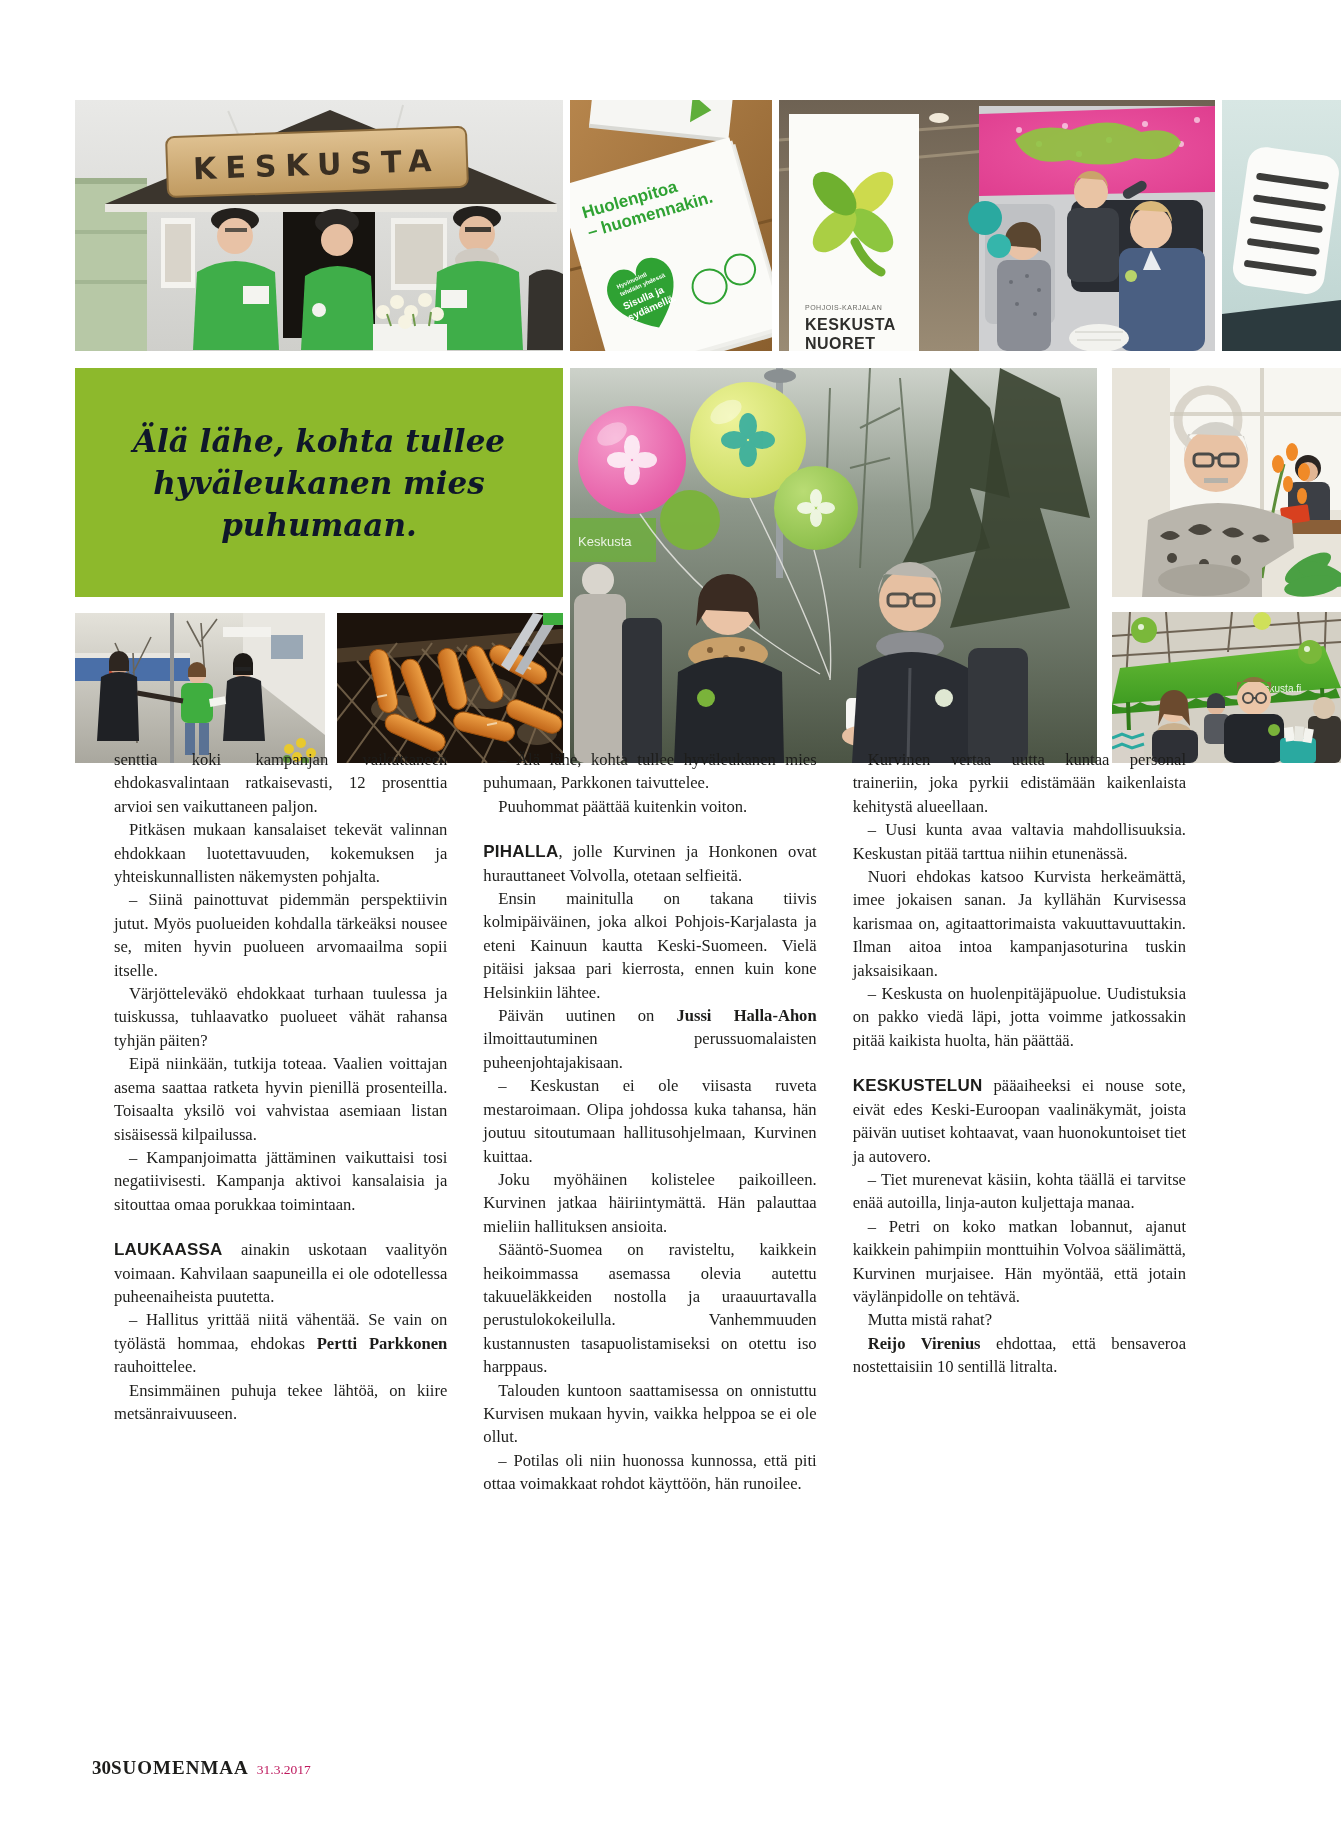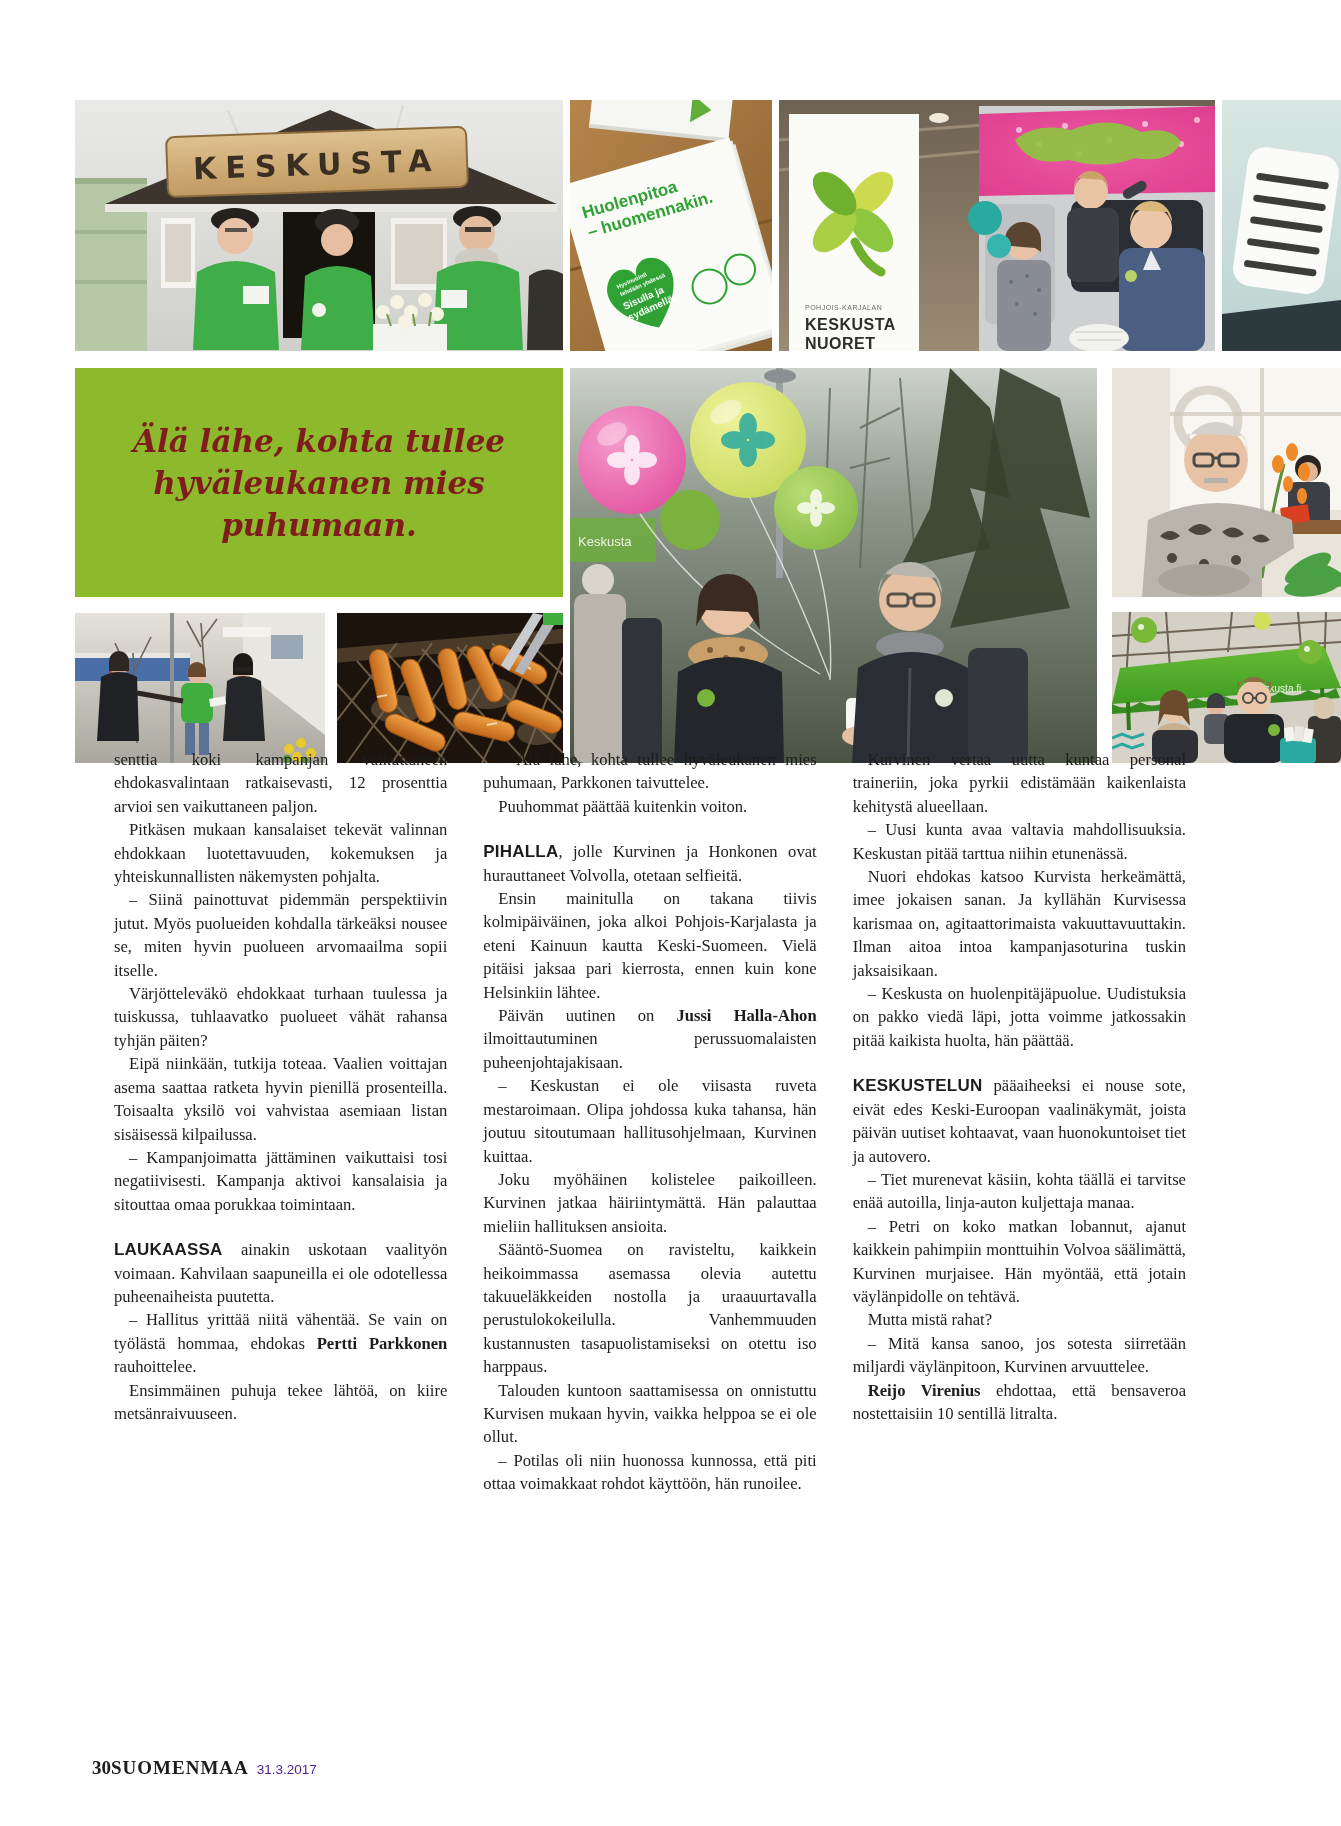--- a/index.html
+++ b/index.html
@@ -13,35 +13,35 @@
   #ph-expo{left:779px;top:100px;width:436px;height:251px;}
   #ph-van{left:1222px;top:100px;width:119px;height:251px;}
   #quote-box{position:absolute;left:75px;top:368px;width:488px;height:229px;
              display:flex;flex-direction:column;justify-content:center;align-items:center;}
   #ph-balloons{left:570px;top:368px;width:527px;height:395px;}
   #ph-senior{left:1112px;top:368px;width:229px;height:229px;}
   #ph-street{left:75px;top:613px;width:250px;height:150px;}
   #ph-grill{left:337px;top:613px;width:226px;height:150px;}
   #ph-tent{left:1112px;top:612px;width:229px;height:151px;}
   
-  .quote-line{color:#7f1d1d;font-style:italic;font-weight:700;font-size:31px;line-height:42px;
+  .quote-line{color:#0f172a;font-style:italic;font-weight:700;font-size:31px;line-height:42px;
               font-family:"DejaVu Serif","Liberation Serif",serif;text-align:center;}
   
   .article{position:absolute;left:114px;top:748px;width:1072px;
            display:grid;grid-template-columns:1fr 1fr 1fr;column-gap:36px;}
   .para{margin:0;font-size:16.6px;line-height:23.4px;text-align:justify;hyphens:auto;}
   .para.indent{text-indent:15px;}
   .para.gap{margin-top:22px;}
   .b{font-weight:700;}
   .lead{font-family:"Liberation Sans","DejaVu Sans",sans-serif;font-weight:700;font-size:17px;letter-spacing:.2px;}
   
   .footer{position:absolute;left:92px;top:1757px;display:flex;align-items:baseline;}
   .footer .pageno{font-weight:700;font-size:19px;}
   .footer .mag{font-weight:700;font-size:19px;letter-spacing:1px;}
-  .footer .date{font-family:Liberation Sans, sans-serif;font-size:13.5px;color:#4c1d95;margin-left:8px;}
+  .footer .date{font-family:Liberation Serif, serif;font-size:13.5px;color:#be185d;margin-left:8px;}
   
   svg text{font-family:"Liberation Sans","DejaVu Sans",sans-serif;}
   .sign-t{font-family:"DejaVu Sans",sans-serif;font-weight:700;letter-spacing:9px;fill:#3a2f22;font-size:30px;}
   .leaf-h{font-weight:700;fill:#2fa233;font-size:17px;}
   .heart-t{fill:#fff;font-weight:700;}
   .ban-s{fill:#6a6a66;font-size:7px;letter-spacing:.5px;}
   .ban-b{fill:#2e2e2c;font-weight:700;font-size:16px;letter-spacing:.5px;}
   .tentfi{fill:#ffffff;font-size:10px;opacity:.9;}
   .tentk{fill:#ffffff;font-size:13px;opacity:.85;}
 </style>
@@ -611,21 +611,20 @@
       </div>
     <div class="col">
         <p class="para indent"><span>Kurvinen vertaa uutta kuntaa personal traineriin, joka pyrkii edistämään kaikenlaista kehitystä alueellaan.</span></p>
         <p class="para indent"><span>– Uusi kunta avaa valtavia mahdollisuuksia. Keskustan pitää tarttua niihin etunenässä.</span></p>
         <p class="para indent"><span>Nuori ehdokas katsoo Kurvista herkeämättä, imee jokaisen sanan. Ja kyllähän Kurvisessa karismaa on, agitaattorimaista vakuuttavuuttakin. Ilman aitoa intoa kampanjasoturina tuskin jaksaisikaan.</span></p>
         <p class="para indent"><span>– Keskusta on huolenpitäjäpuolue. Uudistuksia on pakko viedä läpi, jotta voimme jatkossakin pitää kaikista huolta, hän päättää.</span></p>
         <p class="para gap"><span class="lead">KESKUSTELUN</span><span> pääaiheeksi ei nouse sote, eivät edes Keski-Euroopan vaalinäkymät, joista päivän uutiset kohtaavat, vaan huonokuntoiset tiet ja autovero.</span></p>
         <p class="para indent"><span>– Tiet murenevat käsiin, kohta täällä ei tarvitse enää autoilla, linja-auton kuljettaja manaa.</span></p>
         <p class="para indent"><span>– Petri on koko matkan lobannut, ajanut kaikkein pahimpiin monttuihin Volvoa säälimättä, Kurvinen murjaisee. Hän myöntää, että jotain väylänpidolle on tehtävä.</span></p>
         <p class="para indent"><span>Mutta mistä rahat?</span></p>
-        <p class="para indent"><span>– Mitä kansa sanoo, jos sotesta siirretään miljardi väylänpitoon, Kurvinen arvuuttelee.</span></p>
         <p class="para indent"><span class="b">Reijo Virenius</span><span> ehdottaa, että bensaveroa nostettaisiin 10 sentillä litralta.</span></p>
       </div>
   </div>
 
   <div class="footer">
     <span class="pageno">30</span>
     <span class="mag">SUOMENMAA</span>
     <span class="date">31.3.2017</span>
   </div>
 

